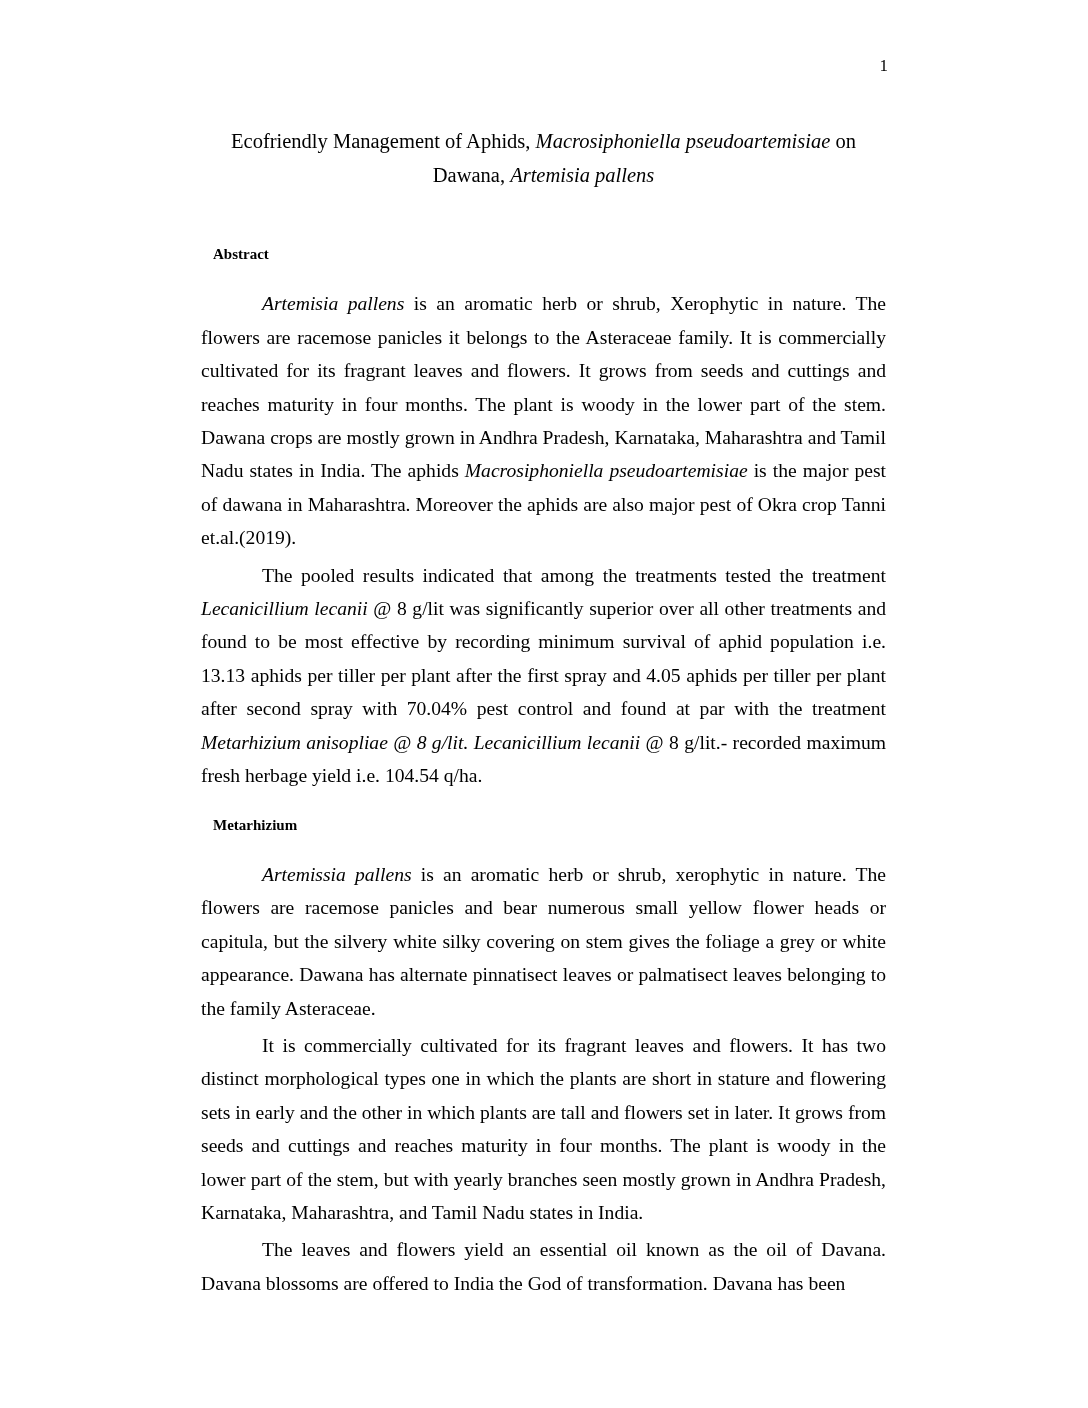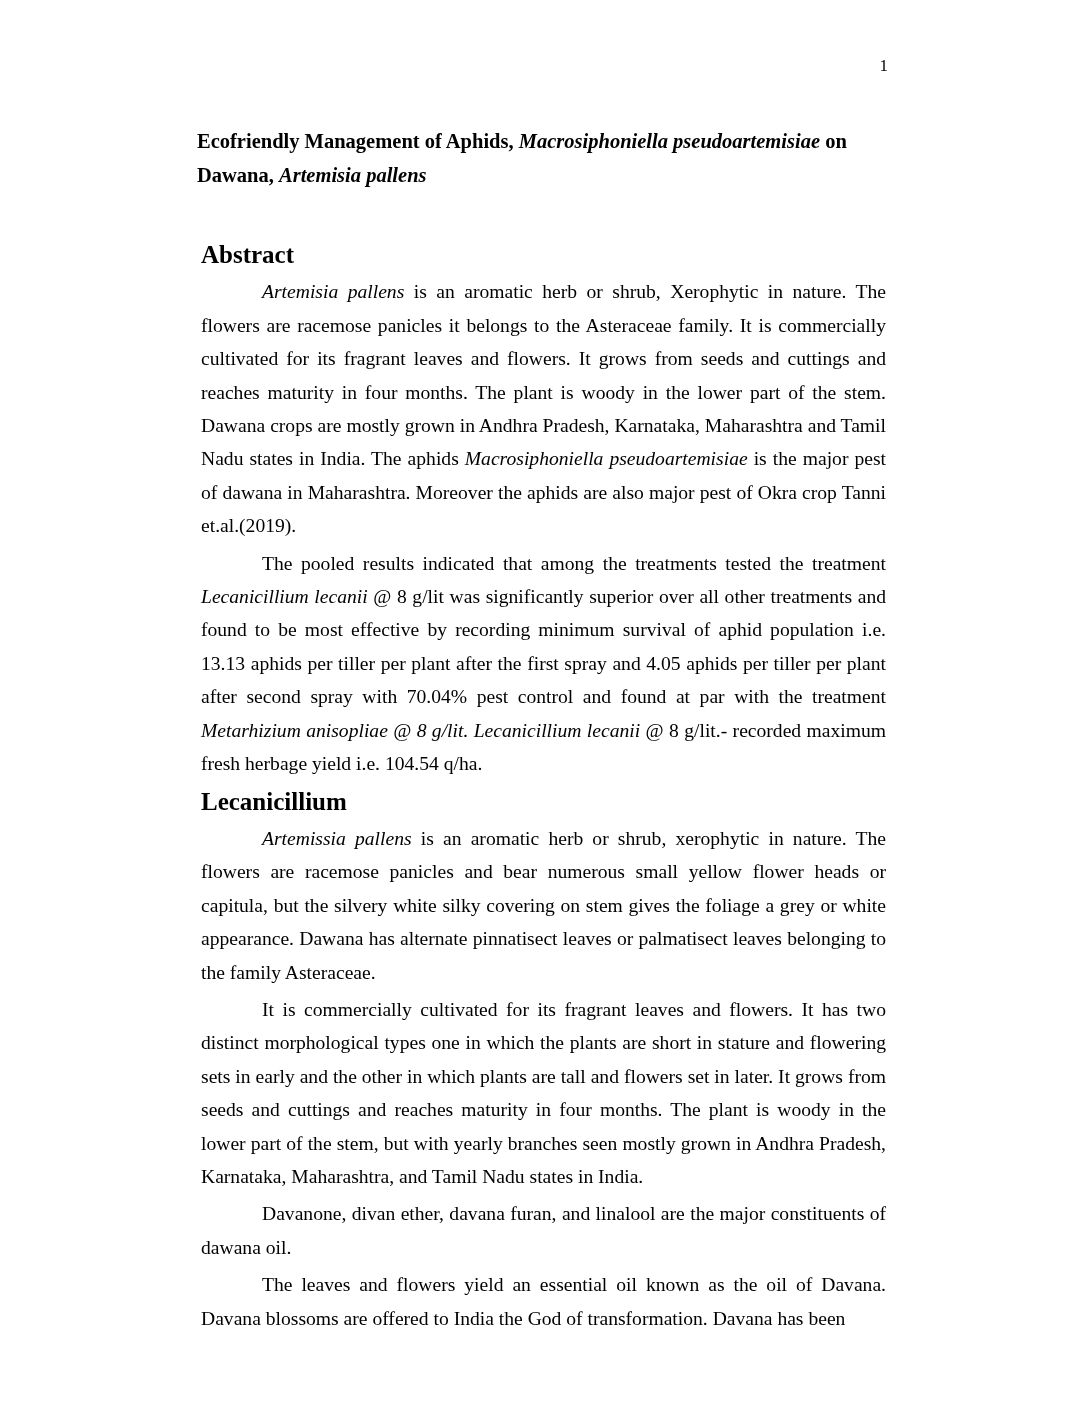--- a/index.html
+++ b/index.html
@@ -21,31 +21,31 @@
     overflow: hidden;
   }
   .page-number {
     position: absolute;
     top: 56px;
     right: 200px;
     font-size: 17px;
     line-height: 20px;
   }
   .doc-title {
-    font-weight: bold;
+    font-weight: normal;
     font-size: 20.5px;
     line-height: 34px;
-    text-align: left;
+    text-align: center;
     margin: 0 0 46px 0;
   }
   .section-heading {
     font-weight: bold;
-    font-size: 25px;
+    font-size: 15px;
     line-height: 33.4px;
-    margin: 4px;
+    margin: 16px;
   }
   .para {
     font-size: 19.6px;
     line-height: 33.4px;
     text-align: justify;
     text-indent: 61px;
     margin: 4px;
   }
   .it { font-style: italic; }
 </style>
@@ -54,19 +54,18 @@
 
 <div class="page">
   <div class="page-number">1</div>
 
   <div class="doc-title"><span>Ecofriendly Management of Aphids, </span><span class="it">Macrosiphoniella pseudoartemisiae</span><span> on Dawana, </span><span class="it">Artemisia pallens</span></div>
 
   <div id="doc-sections">
       <div class="section-heading">Abstract</div>
       <p class="para"><span class="it">Artemisia pallens</span><span> is an aromatic herb or shrub, Xerophytic in nature. The flowers are racemose panicles it belongs to the Asteraceae family. It is commercially cultivated for its fragrant leaves and flowers. It grows from seeds and cuttings and reaches maturity in four months. The plant is woody in the lower part of the stem. Dawana crops are mostly grown in Andhra Pradesh, Karnataka, Maharashtra and Tamil Nadu states in India. The aphids </span><span class="it">Macrosiphoniella pseudoartemisiae</span><span> is the major pest of dawana in Maharashtra. Moreover the aphids are also major pest of Okra crop Tanni et.al.(2019).</span></p>
       <p class="para"><span>The pooled results indicated that among the treatments tested the treatment </span><span class="it">Lecanicillium lecanii</span><span> @ 8 g/lit was significantly superior over all other treatments and found to be most effective by recording minimum survival of aphid population i.e. 13.13 aphids per tiller per plant after the first spray and 4.05 aphids per tiller per plant after second spray with 70.04% pest control and found at par with the treatment </span><span class="it">Metarhizium anisopliae @ 8 g/lit. Lecanicillium lecanii</span><span> @ 8 g/lit.- recorded maximum fresh herbage yield i.e. 104.54 q/ha.</span></p>
-      <div class="section-heading">Lecanicillium</div>
+      <div class="section-heading">Metarhizium</div>
       <p class="para"><span class="it">Artemissia pallens</span><span> is an aromatic herb or shrub, xerophytic in nature. The flowers are racemose panicles and bear numerous small yellow flower heads or capitula, but the silvery white silky covering on stem gives the foliage a grey or white appearance. Dawana has alternate pinnatisect leaves or palmatisect leaves belonging to the family Asteraceae.</span></p>
       <p class="para"><span>It is commercially cultivated for its fragrant leaves and flowers. It has two distinct morphological types one in which the plants are short in stature and flowering sets in early and the other in which plants are tall and flowers set in later. It grows from seeds and cuttings and reaches maturity in four months. The plant is woody in the lower part of the stem, but with yearly branches seen mostly grown in Andhra Pradesh, Karnataka, Maharashtra, and Tamil Nadu states in India.</span></p>
-      <p class="para"><span>Davanone, divan ether, davana furan, and linalool are the major constituents of dawana oil.</span></p>
       <p class="para"><span>The leaves and flowers yield an essential oil known as the oil of Davana. Davana blossoms are offered to India the God of transformation. Davana has been</span></p>
     </div>
 </div>
 
 </body></html>

